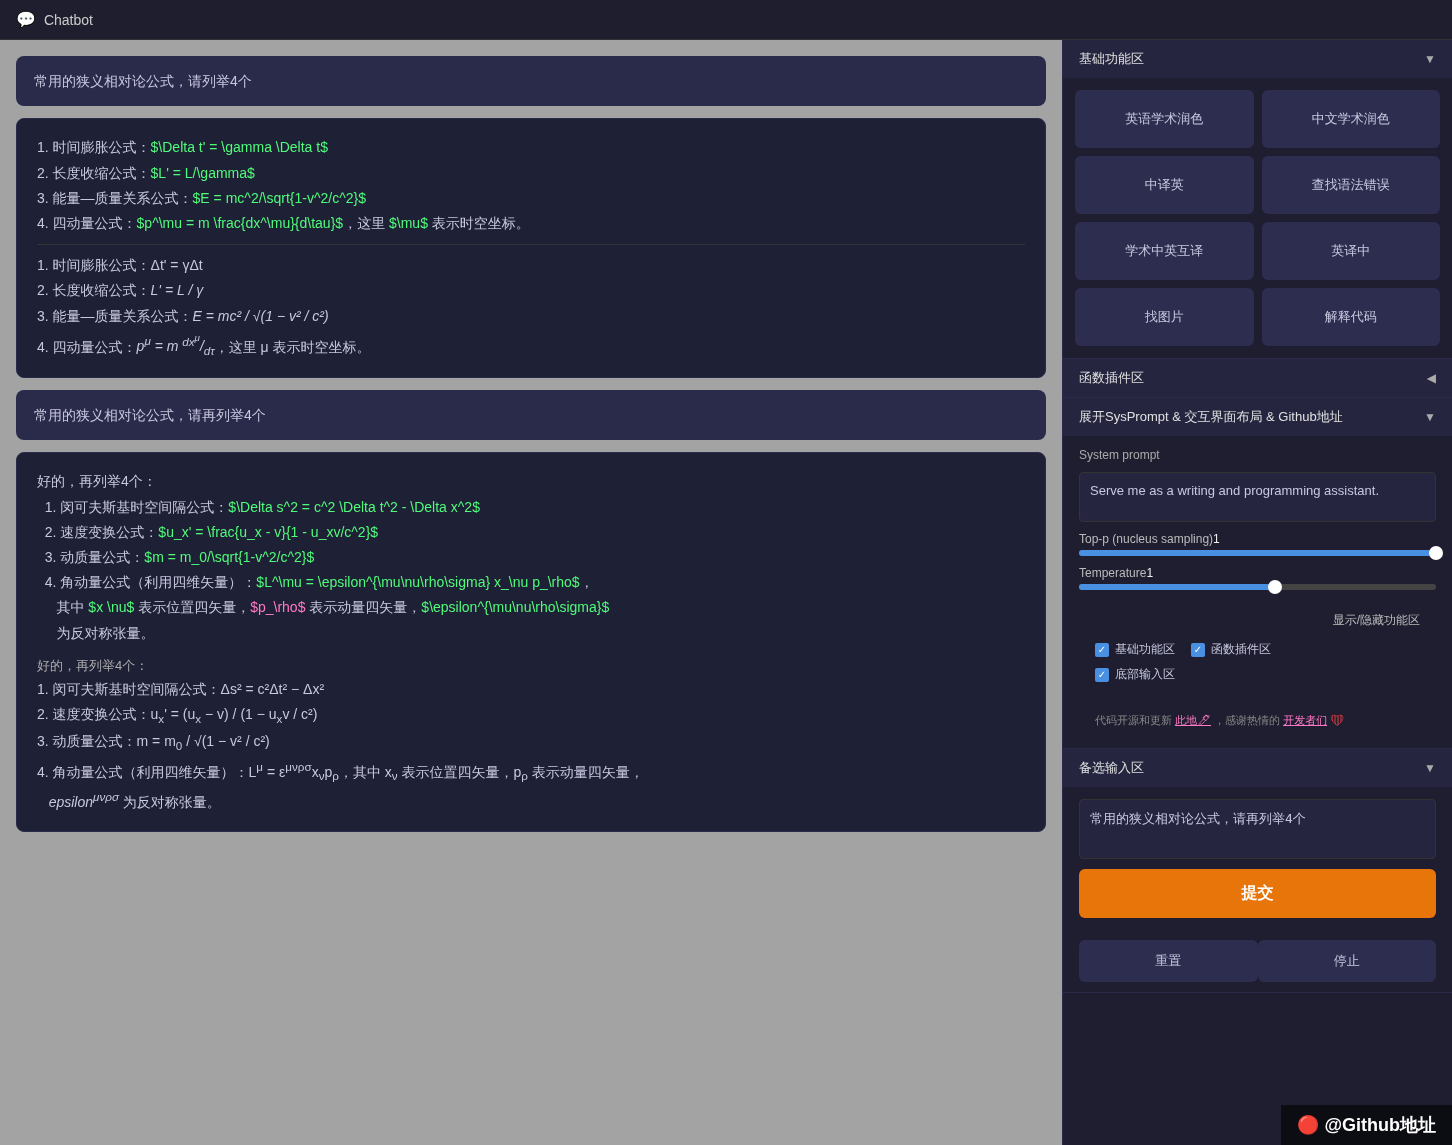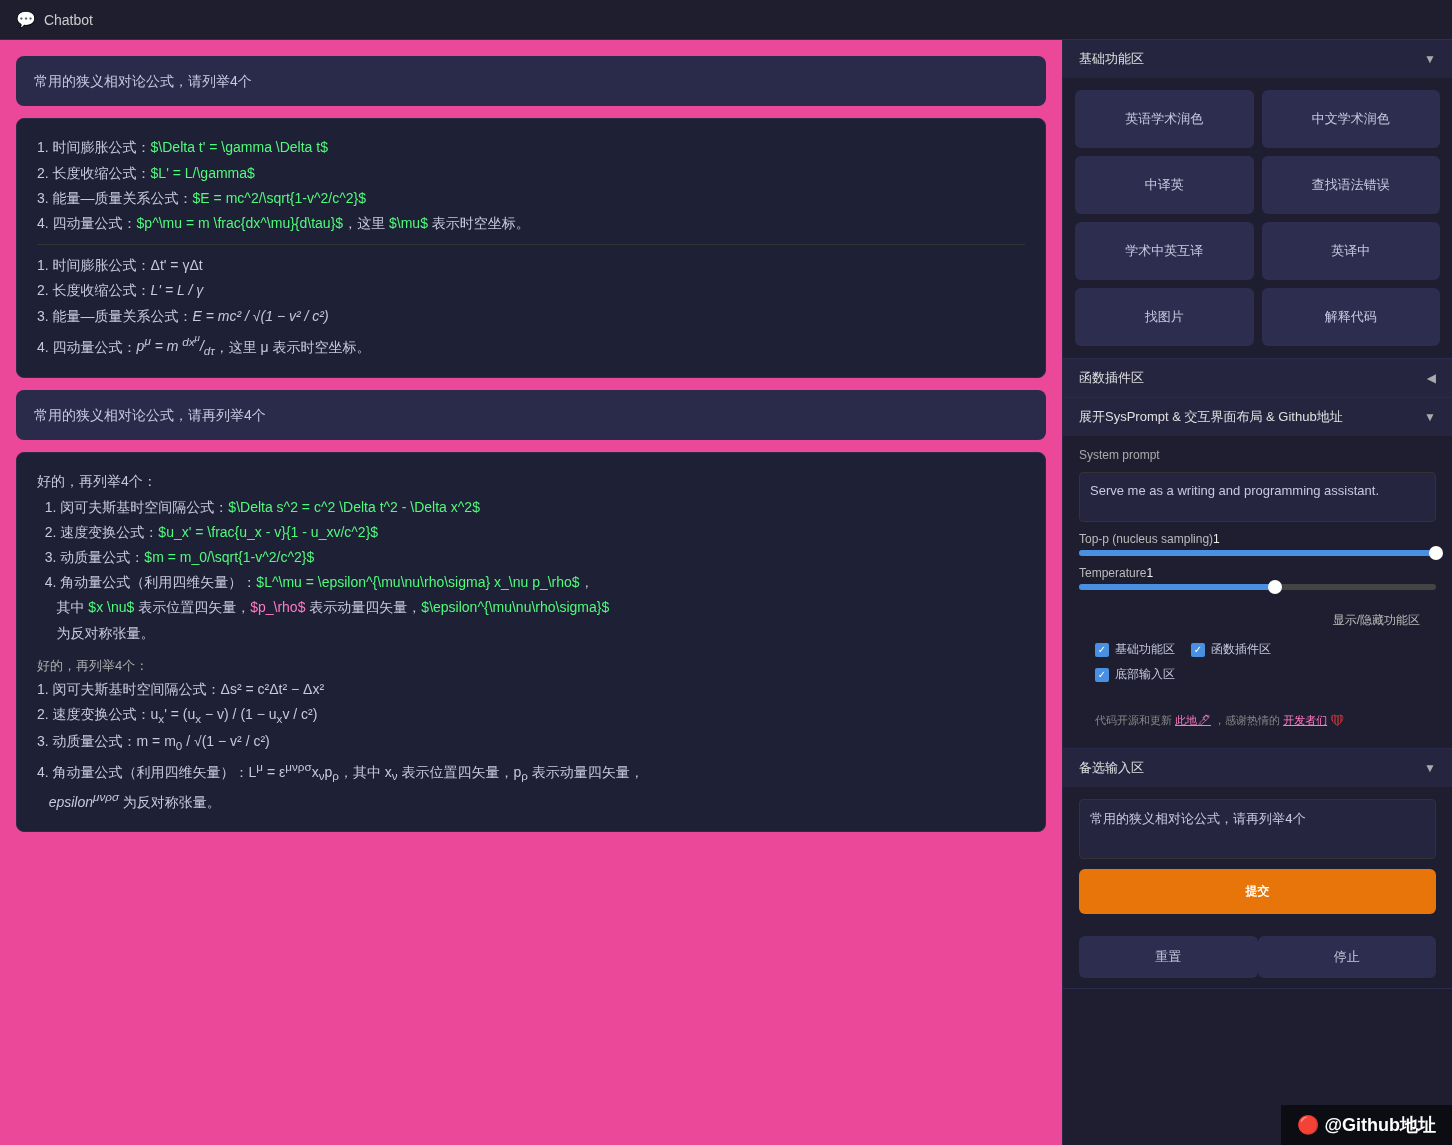--- a/index.html
+++ b/index.html
@@ -34,21 +34,21 @@
     }
     
     .main-layout {
       display: flex;
       flex: 1;
       overflow: hidden;
     }
     
     .chat-area {
       flex: 1;
-      background: #ec4899;
+      background: #a3a3a3;
       display: flex;
       flex-direction: column;
       overflow-y: auto;
       padding: 16px;
       gap: 12px;
     }
     
     .user-message {
       background: #2a2a4a;
       border-radius: 8px;
@@ -233,21 +233,21 @@
       resize: none;
       height: 60px;
       width: 100%;
     }
     .submit-btn {
       background: #e8750a;
       border: none;
       border-radius: 6px;
       color: white;
       padding: 14px;
-      font-size: 12px;
+      font-size: 16px;
       cursor: pointer;
       width: 100%;
       font-weight: bold;
     }
     
     .bottom-btns {
       display: grid;
       grid-template-columns: 1fr 1fr;
       gap: 0;
       padding: 10px 16px;

